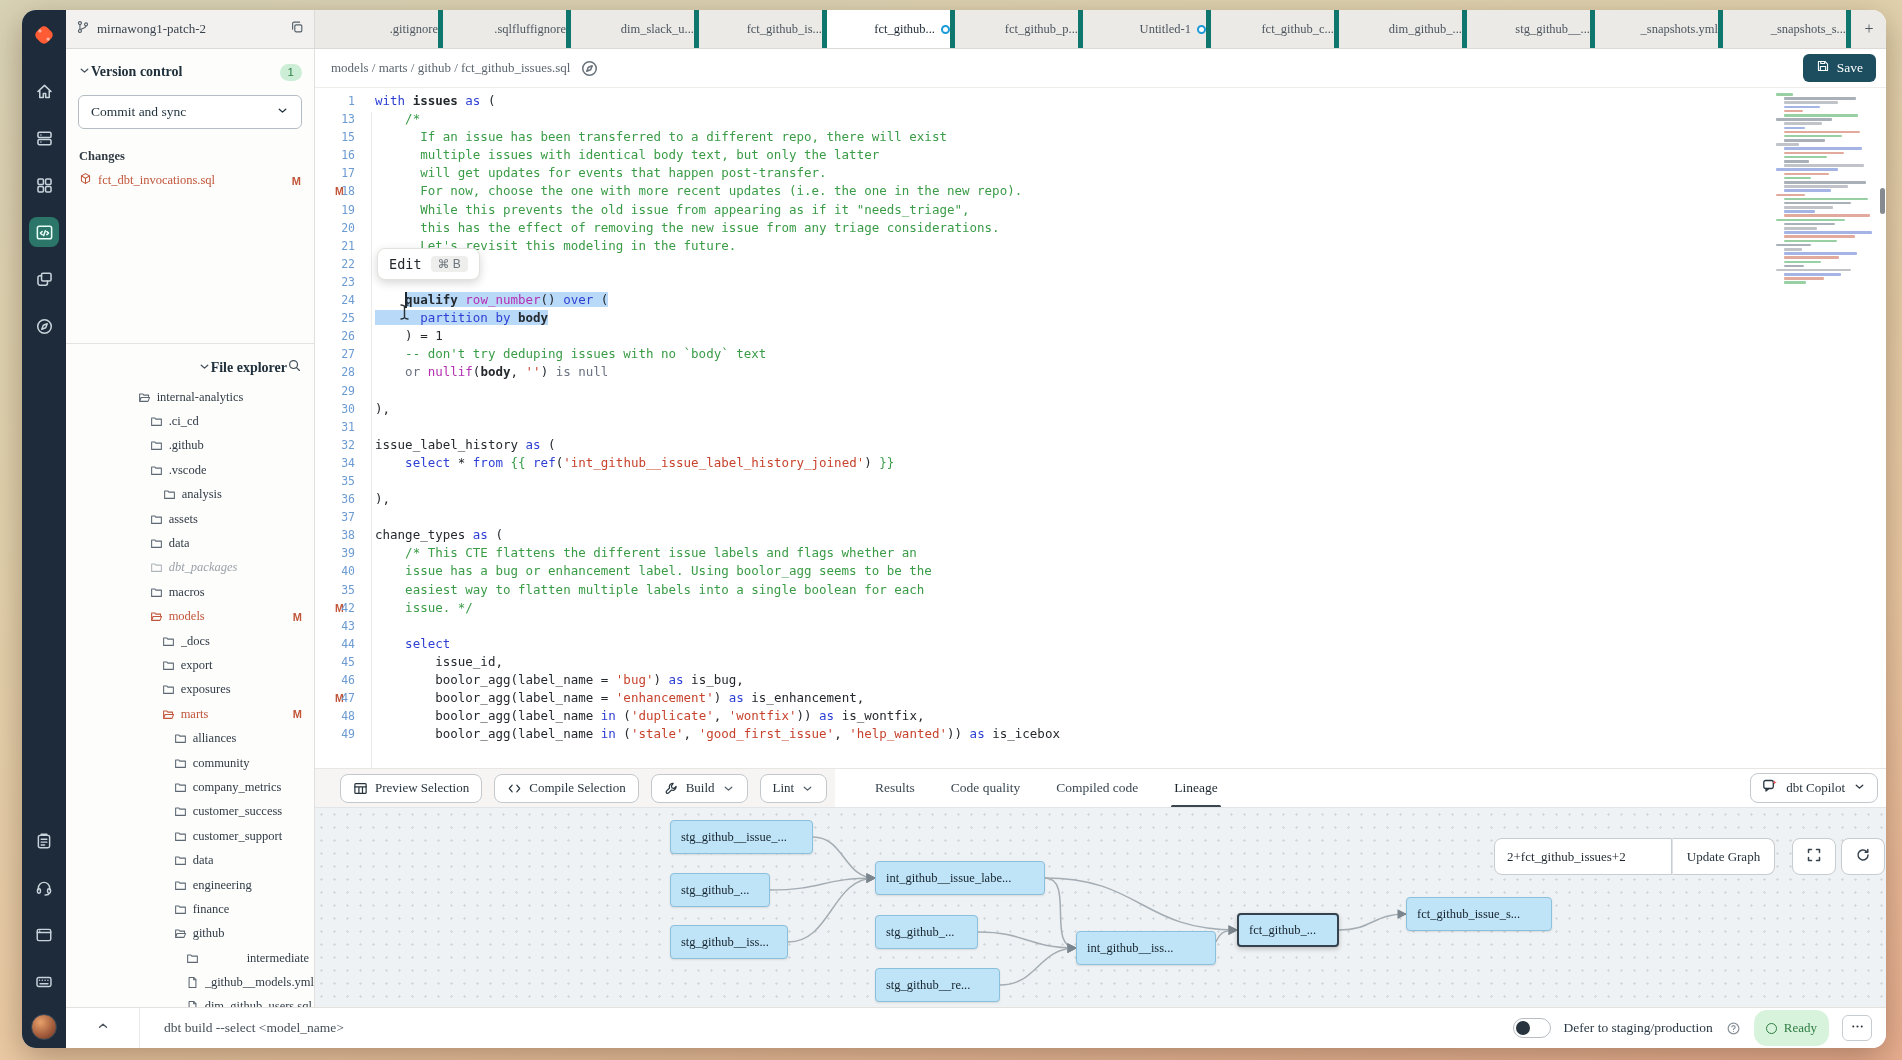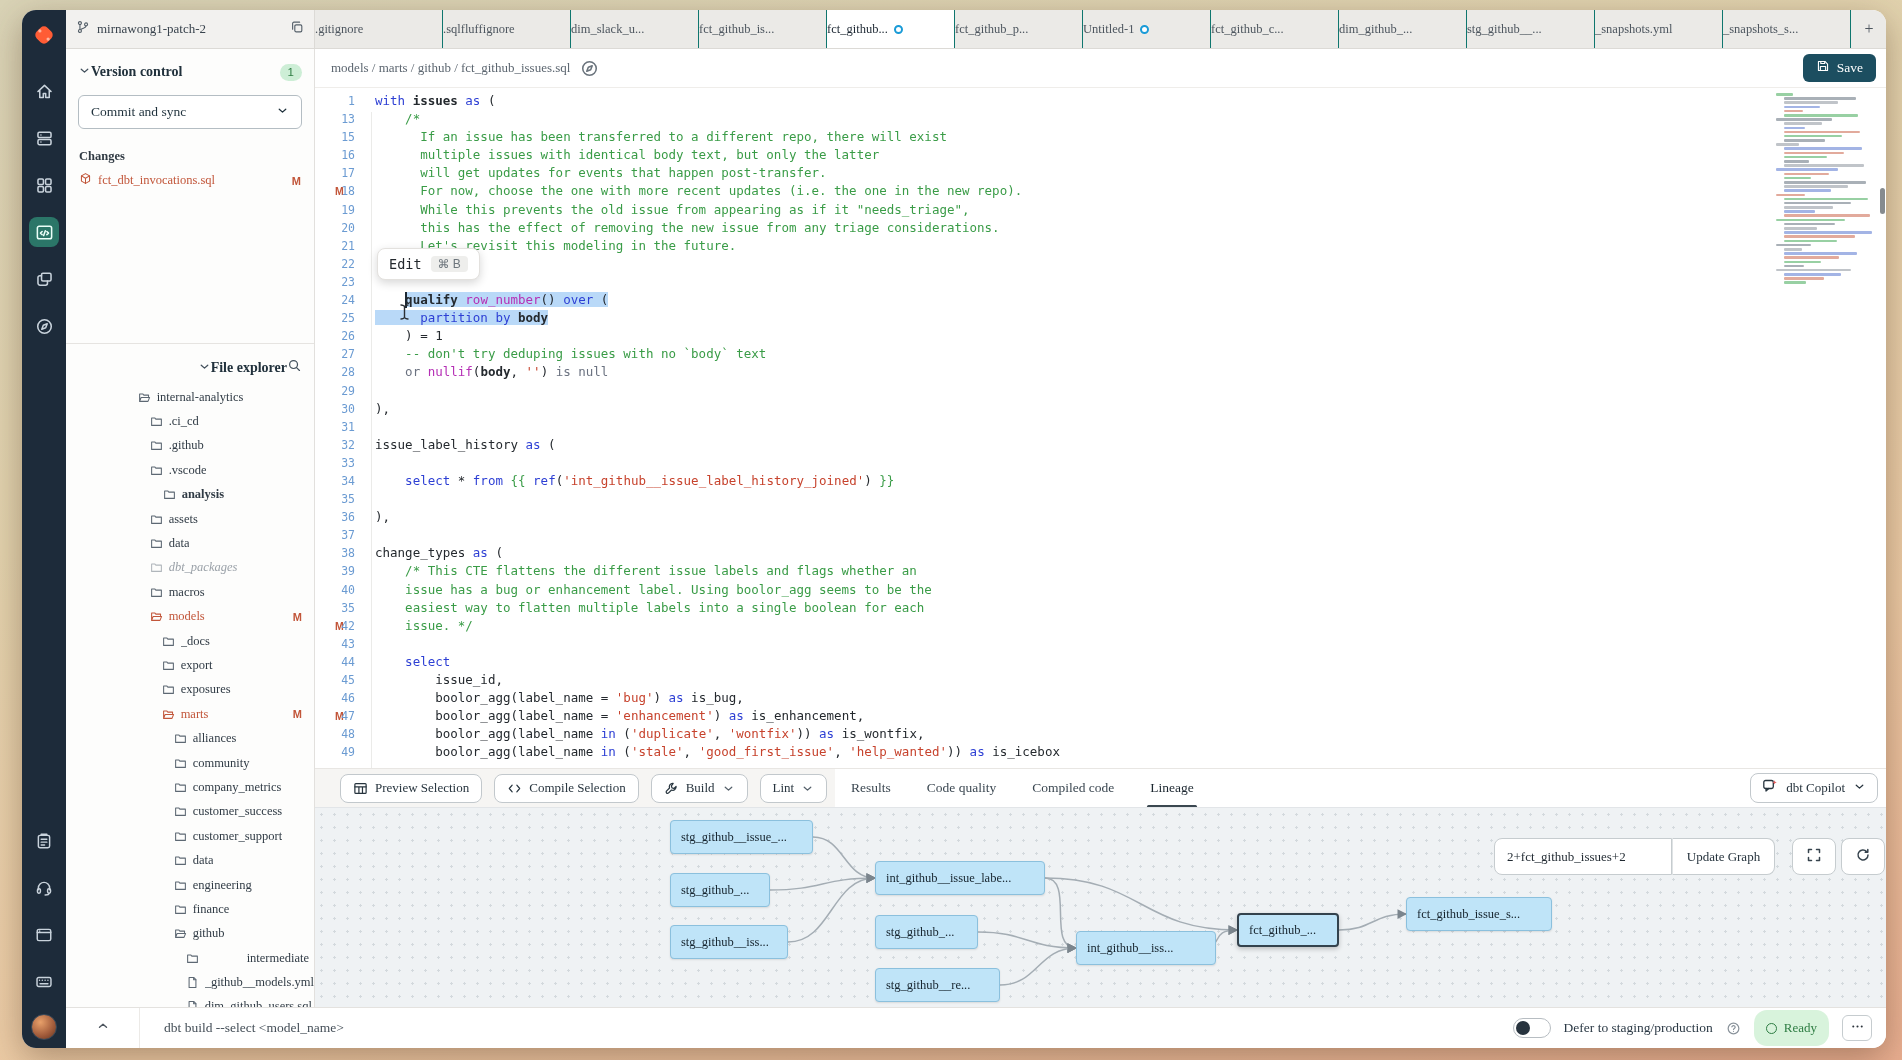--- a/index.html
+++ b/index.html
@@ -25,22 +25,22 @@
 
   
   .content{ flex:1; display:flex; flex-direction:column; min-width:0; }
 
   
   .topbar{ height:39px; flex:none; display:flex; background:#ebeae7; border-bottom:1px solid #dcdad6; }
   .branchbar{ width:249px; flex:none; display:flex; align-items:center; gap:7px;
     padding:0 10px; background:#f2f1ef; border-right:1px solid #dcdad6; color:#55606a;}
   .branch-label{ flex:1; font-size:13px; color:#39434d; white-space:nowrap; overflow:hidden; }
   .tabs{ flex:1; display:flex; min-width:0; }
-  .tab{ flex:1; max-width:128px; display:flex; align-items:center; justify-content:flex-start;
-    gap:6px; font-size:12.5px; color:#4d565f; border-right:1px solid #0f766e;
+  .tab{ flex:1; max-width:128px; display:flex; align-items:center; justify-content:flex-end;
+    gap:6px; font-size:12.5px; color:#4d565f; border-right:5px solid #0f766e;
     white-space:nowrap; overflow:hidden; }
   .tab.active{ background:#fff; color:#1d2833; }
   .tabdot{ width:9px; height:9px; border-radius:50%; flex:none;
     border:2.8px solid #1a9bd7; background:#fff; }
   .newtab{ width:34px; display:flex; align-items:center; justify-content:center; color:#4d565f; }
 
   
   .mid{ flex:1; display:flex; min-height:0; }
 
   
@@ -102,21 +102,21 @@
     border-radius:3px; opacity:.75; }
 
   
   .toolbar{ height:39px; flex:none; display:flex; align-items:stretch; background:#fff;
     border-top:1px solid #e8e6e3; }
   .tb-left{ width:520px; flex:none; background:#f6f5f3; display:flex; align-items:center;
     gap:12px; padding-left:25px; }
   .tbtn{ height:29px; border:1px solid #c2c8cc; border-radius:8px; background:#fff;
     display:flex; align-items:center; gap:7px; padding:0 12px; font-size:13px; color:#27343e; }
   .tbtn .chev{ color:#55606a; display:flex; }
-  .tb-tabs{ display:flex; gap:36px; margin-left:16px; align-items:center; }
+  .tb-tabs{ display:flex; gap:36px; margin-left:40px; align-items:center; }
   .ttab{ font-size:13.5px; color:#3c4852; position:relative; height:39px;
     display:flex; align-items:center; }
   .ttab.active{ color:#1b262f; }
   .ttab.active::after{ content:""; position:absolute; left:-3px; right:-3px; bottom:0;
     height:3px; border-radius:2px; background:#3a4750; }
   .copilot{ margin-left:auto; margin-right:8px; align-self:center; height:30px;
     border:1px solid #c2c8cc; border-radius:8px; background:#fff; display:flex;
     align-items:center; gap:8px; padding:0 11px; font-size:13px; color:#27343e; }
 
   
@@ -361,21 +361,21 @@
                 <span class="tlabel">.github</span>
               </div>
               <div class="trow" style="padding-left: 25px;">
                 <span class="ticon">
                   <svg width="13" height="13" viewBox="0 0 16 16" fill="none" stroke="currentColor" stroke-width="1.3" stroke-linecap="round" stroke-linejoin="round">
                     <path d="M2 12.8V3.6h3.8l1.4 1.5H14v7.7z"></path>
                   </svg>
                 </span>
                 <span class="tlabel">.vscode</span>
               </div>
-              <div class="trow" style="padding-left: 38px; font-weight: bold;">
+              <div class="trow" style="padding-left: 38px;">
                 <span class="ticon">
                   <svg width="13" height="13" viewBox="0 0 16 16" fill="none" stroke="currentColor" stroke-width="1.3" stroke-linecap="round" stroke-linejoin="round">
                     <path d="M2 12.8V3.6h3.8l1.4 1.5H14v7.7z"></path>
                   </svg>
                 </span>
                 <span class="tlabel">analysis</span>
               </div>
               <div class="trow" style="padding-left: 25px;">
                 <span class="ticon">
                   <svg width="13" height="13" viewBox="0 0 16 16" fill="none" stroke="currentColor" stroke-width="1.3" stroke-linecap="round" stroke-linejoin="round">
@@ -587,21 +587,20 @@
               <div class="crow"><span class="ln">23</span><span class="cd"></span></div>
               <div class="crow"><span class="ln">24</span><span class="cd"><span class="tk-id">    </span><span class="tk-b s">qualify</span><span class="tk-id s"> </span><span class="tk-fn s">row_number</span><span class="tk-id s">()</span><span class="tk-id s"> </span><span class="tk-kw s">over</span><span class="tk-id s"> (</span></span></div>
               <div class="crow"><span class="ln">25</span><span class="cd"><span class="tk-id s">      </span><span class="tk-kw s">partition</span><span class="tk-id s"> </span><span class="tk-kw s">by</span><span class="tk-id s"> </span><span class="tk-b s">body</span></span></div>
               <div class="crow"><span class="ln">26</span><span class="cd"><span class="tk-id">    ) = 1</span></span></div>
               <div class="crow"><span class="ln">27</span><span class="cd"><span class="tk-com">    -- don't try deduping issues with no `body` text</span></span></div>
               <div class="crow"><span class="ln">28</span><span class="cd"><span class="tk-id">    </span><span class="tk-gr">or</span><span class="tk-id"> </span><span class="tk-fn">nullif</span><span class="tk-id">(</span><span class="tk-b">body</span><span class="tk-id">, </span><span class="tk-str">''</span><span class="tk-id">) </span><span class="tk-gr">is null</span></span></div>
               <div class="crow"><span class="ln">29</span><span class="cd"></span></div>
               <div class="crow"><span class="ln">30</span><span class="cd"><span class="tk-id">),</span></span></div>
               <div class="crow"><span class="ln">31</span><span class="cd"></span></div>
               <div class="crow"><span class="ln">32</span><span class="cd"><span class="tk-id">issue_label_history</span><span class="tk-kw"> as</span><span class="tk-id"> (</span></span></div>
-              <div class="crow"><span class="ln">33</span><span class="cd"></span></div>
               <div class="crow"><span class="ln">34</span><span class="cd"><span class="tk-id">    </span><span class="tk-kw">select</span><span class="tk-id"> * </span><span class="tk-kw">from</span><span class="tk-id"> </span><span class="tk-jin">{{</span><span class="tk-id"> </span><span class="tk-kw">ref</span><span class="tk-id">(</span><span class="tk-str">'int_github__issue_label_history_joined'</span><span class="tk-id">) </span><span class="tk-jin">}}</span></span></div>
               <div class="crow"><span class="ln">35</span><span class="cd"></span></div>
               <div class="crow"><span class="ln">36</span><span class="cd"><span class="tk-id">),</span></span></div>
               <div class="crow"><span class="ln">37</span><span class="cd"></span></div>
               <div class="crow"><span class="ln">38</span><span class="cd"><span class="tk-id">change_types</span><span class="tk-kw"> as</span><span class="tk-id"> (</span></span></div>
               <div class="crow"><span class="ln">39</span><span class="cd"><span class="tk-com">    /* This CTE flattens the different issue labels and flags whether an</span></span></div>
               <div class="crow"><span class="ln">40</span><span class="cd"><span class="tk-com">    issue has a bug or enhancement label. Using boolor_agg seems to be the</span></span></div>
               <div class="crow"><span class="ln">35</span><span class="cd"><span class="tk-com">    easiest way to flatten multiple labels into a single boolean for each</span></span></div>
               <div class="crow"><span class="mk">M</span><span class="ln">42</span><span class="cd"><span class="tk-com">    issue. */</span></span></div>
               <div class="crow"><span class="ln">43</span><span class="cd"></span></div>

